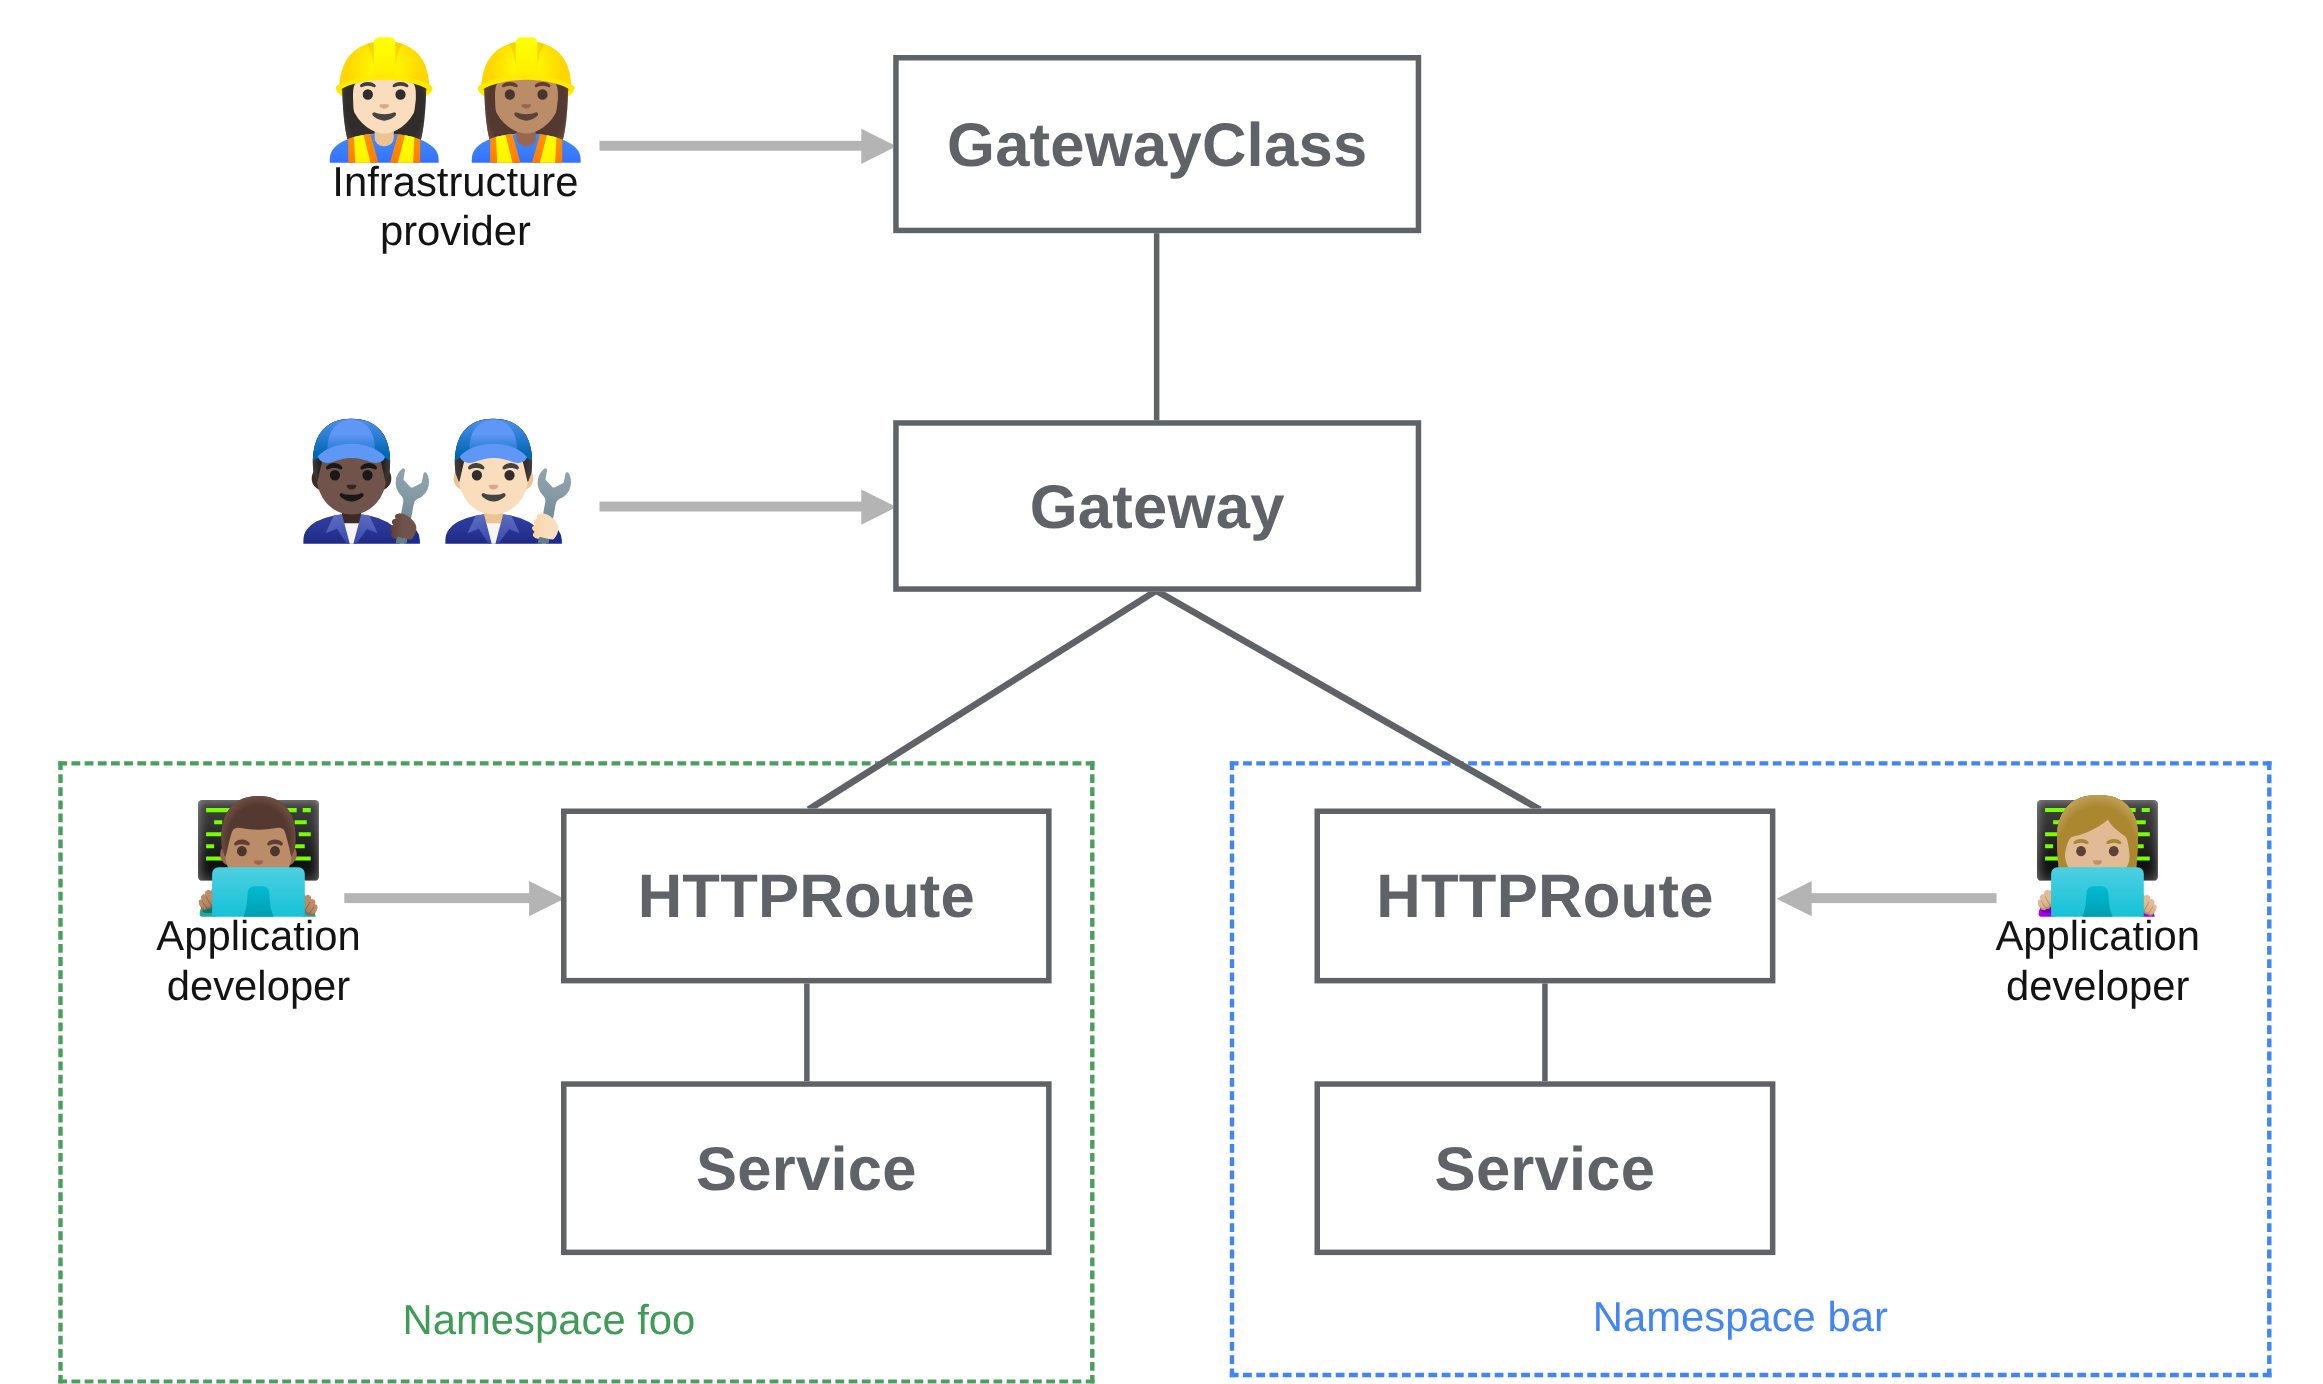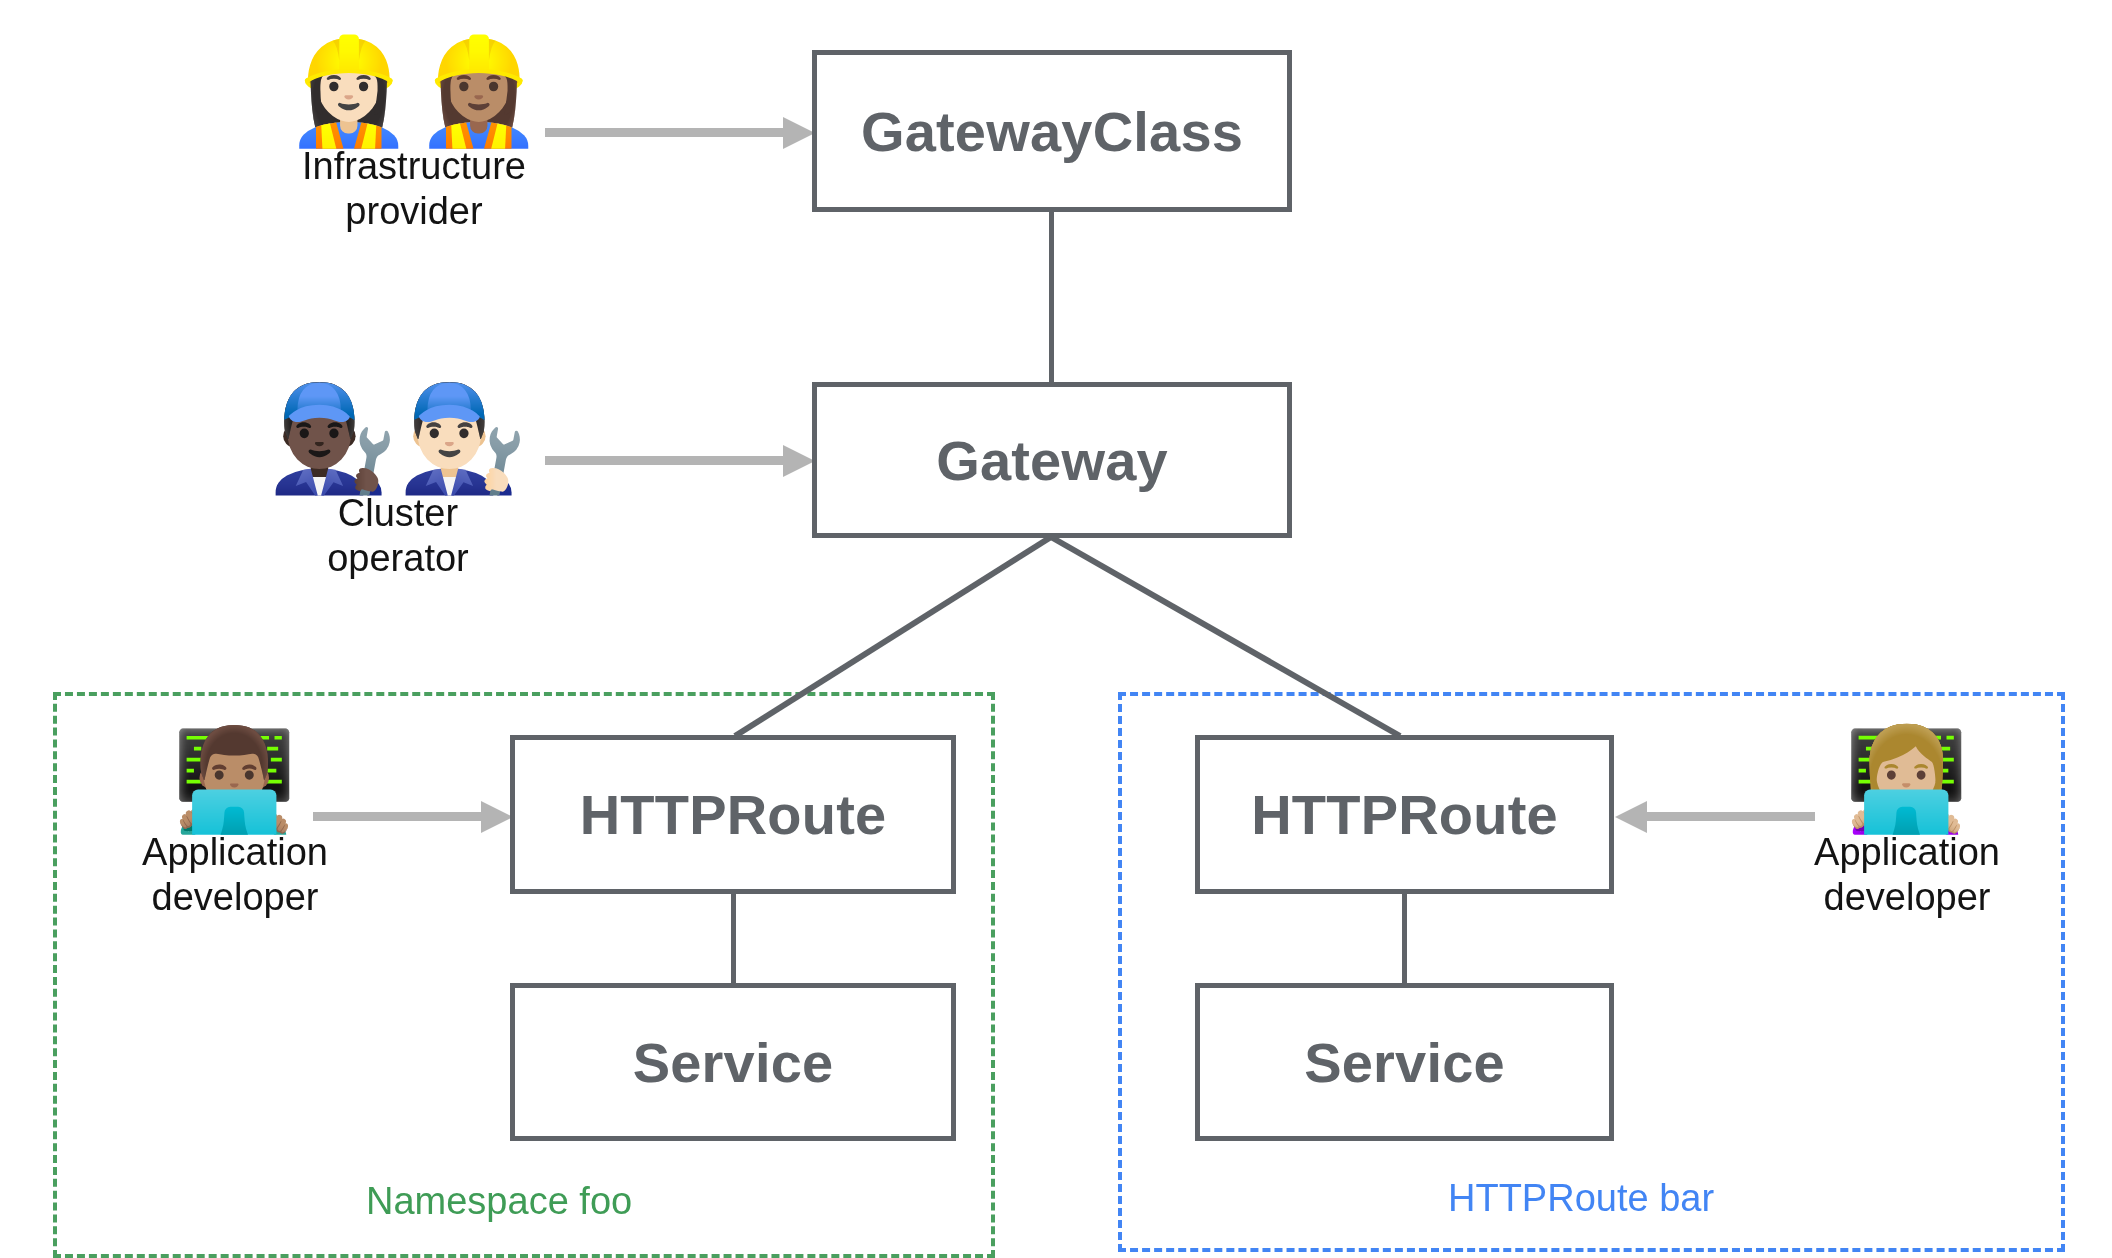--- a/index.html
+++ b/index.html
@@ -198,22 +198,20 @@
     </div>
     <div class="persona-caption">Infrastructure
 provider</div>
   </div>
 
   <div class="persona" id="persona-cluster">
     <div class="persona-emojis">
       <span class="emoji">👨🏿‍🔧</span>
       <span class="emoji">👨🏻‍🔧</span>
     </div>
-    <div class="persona-caption">Cluster
-operator</div>
   </div>
 
   <div class="persona" id="persona-dev-foo">
     <div class="persona-emojis">
       <span class="emoji small">👨🏽‍💻</span>
     </div>
     <div class="persona-caption">Application
 developer</div>
   </div>
 
@@ -239,15 +237,15 @@
     <div class="arrow-shaft" style="left:0; right:30px;"></div>
     <div class="arrow-head right" style="right:0;"></div>
   </div>
 
   <div class="arrow" id="arrow-dev-bar">
     <div class="arrow-shaft" style="left:30px; right:0;"></div>
     <div class="arrow-head left" style="left:0;"></div>
   </div>
 
   <div class="ns-label" id="ns-foo-label">Namespace foo</div>
-  <div class="ns-label" id="ns-bar-label">HTTPRoute bar</div>
+  <div class="ns-label" id="ns-bar-label">Namespace bar</div>
 
 </div>
 
 </body></html>

